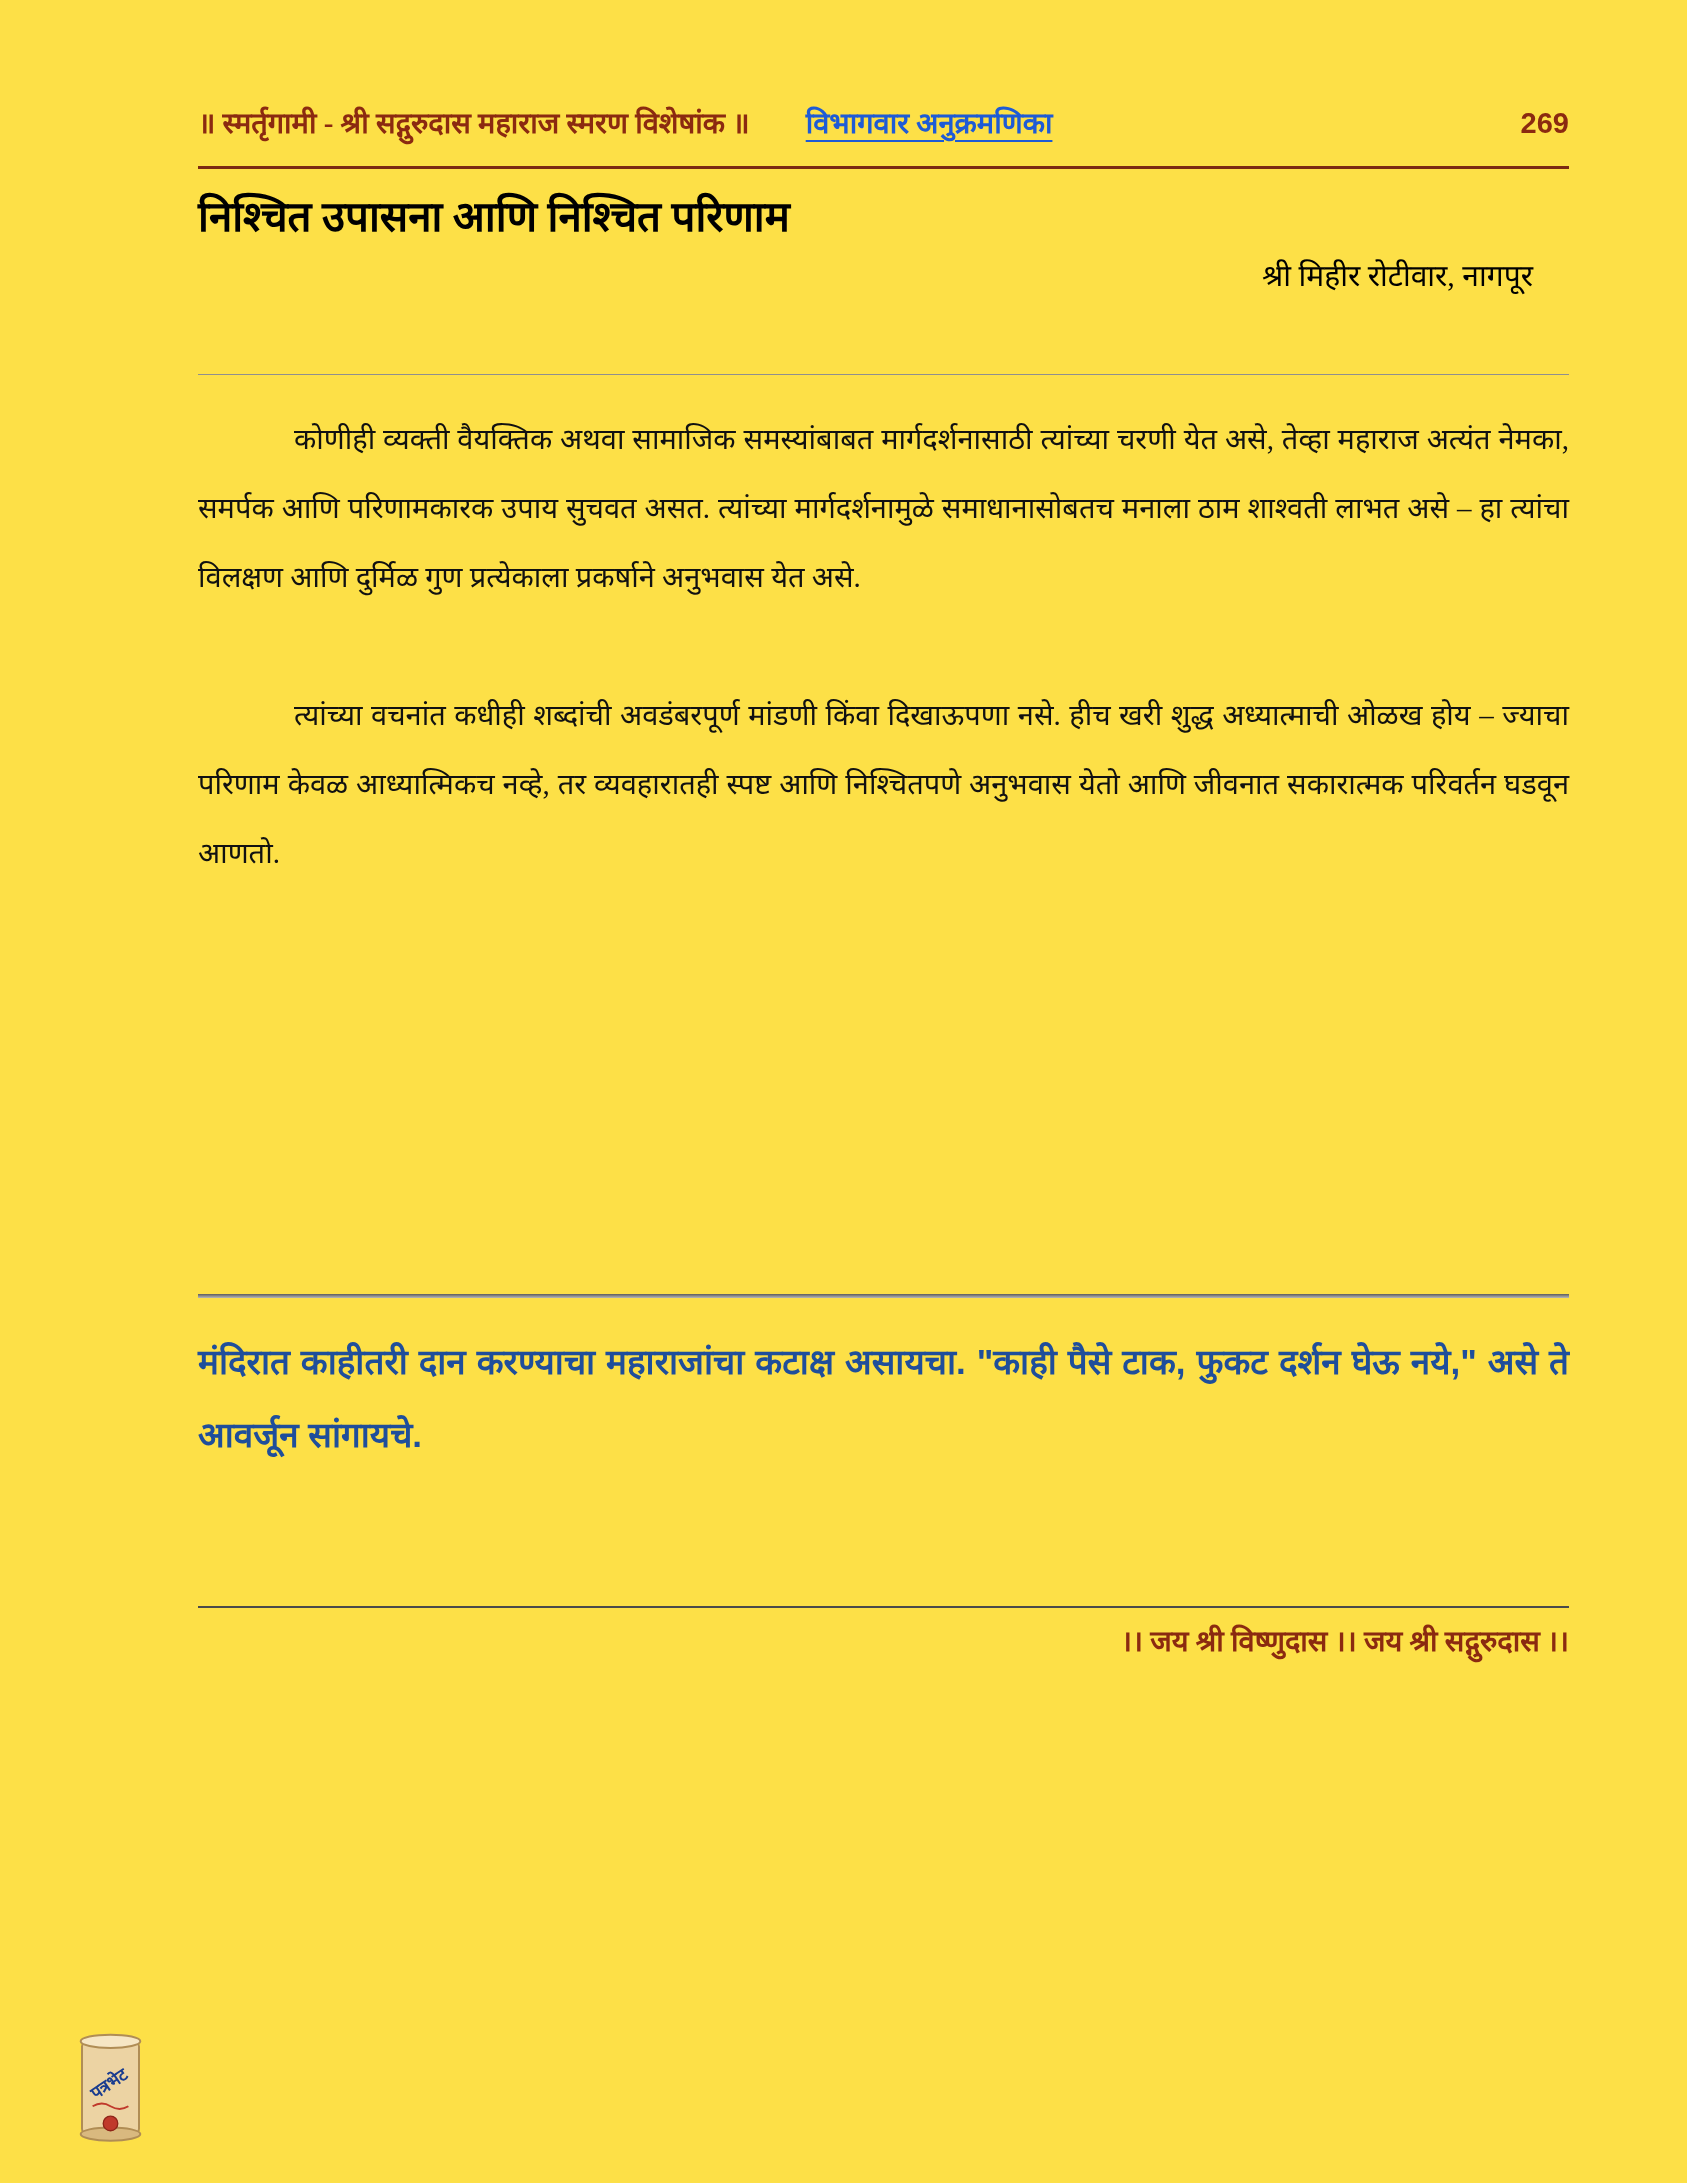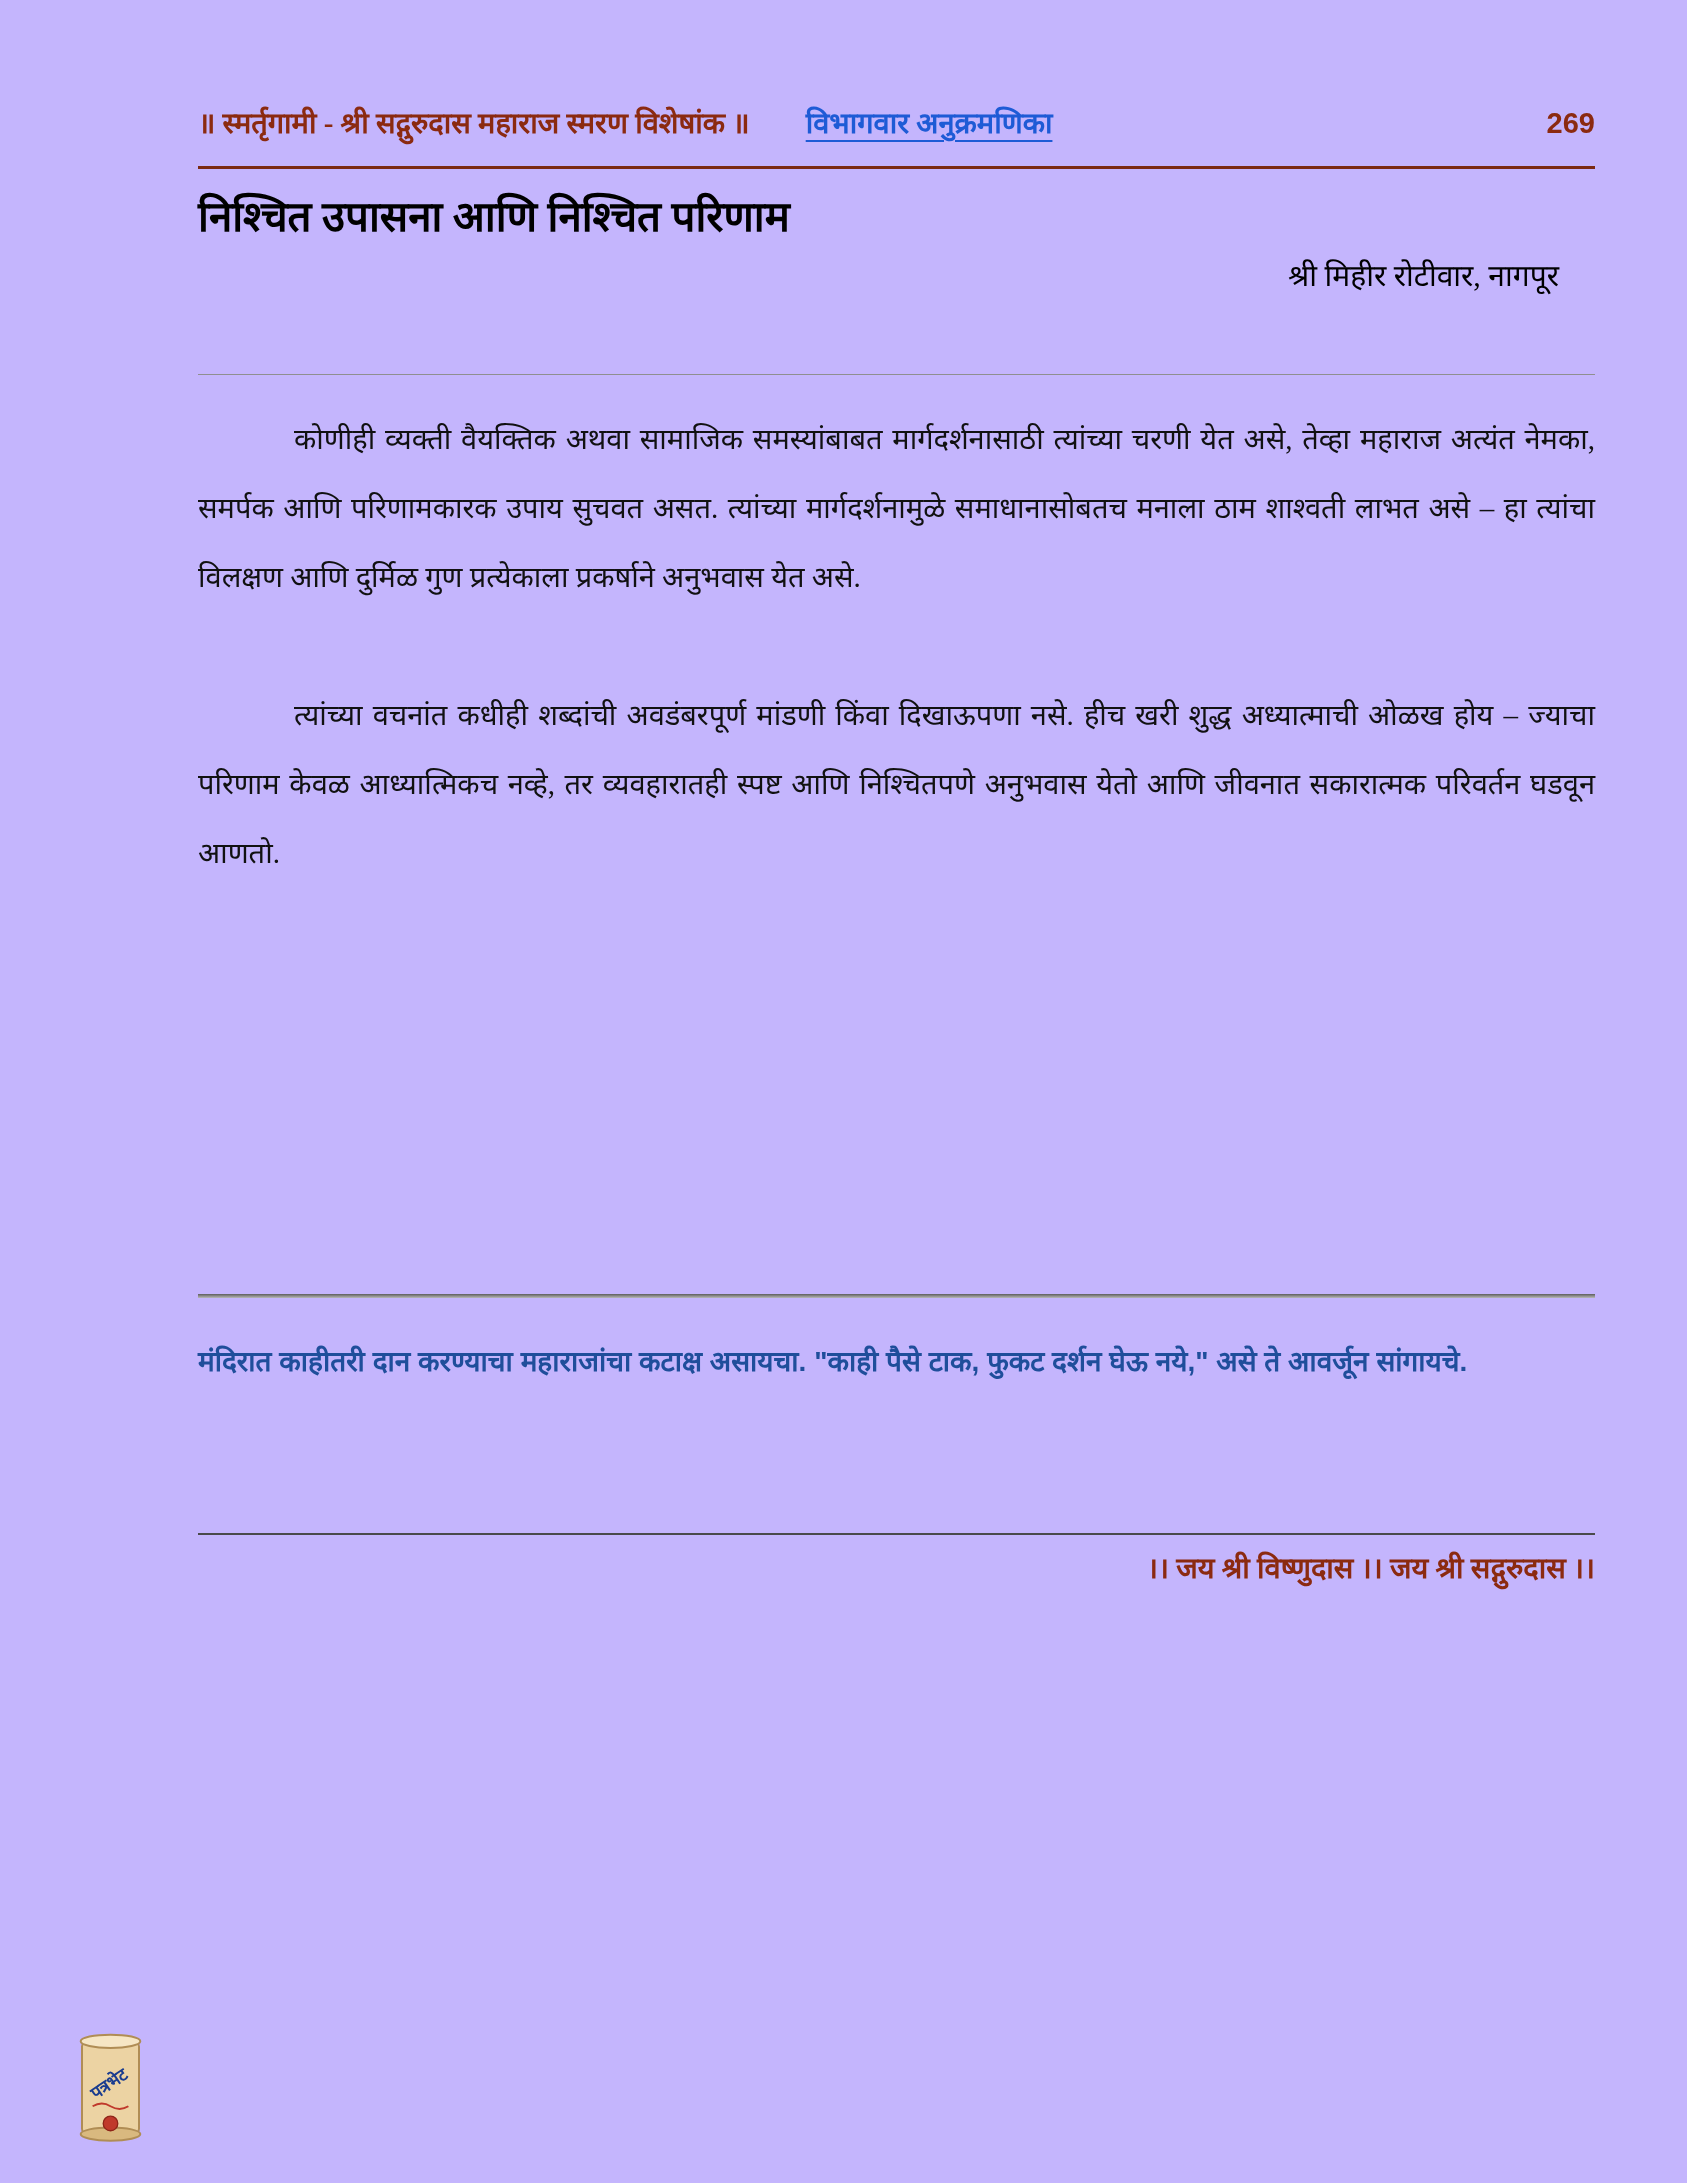--- a/index.html
+++ b/index.html
@@ -1,21 +1,21 @@
 <!DOCTYPE html>
 <html style="font-size:10.6px"><head>
 <meta charset="utf-8">
 <style>
   * { margin:0; padding:0; box-sizing:border-box; }
   html,body { background:#ffffff; }
   .page {
     position:relative;
     width:1687px; height:2183px;
-    background:#c4b5fd;
-    padding:103px 92px 0 198px;
+    background:#fde047;
+    padding:103px 118px 0 198px;
     font-family:"Liberation Serif", serif;
     color:#111;
     overflow:hidden;
   }
   .header {
     display:flex; align-items:baseline; justify-content:space-between;
     font-size:29px; font-weight:bold; line-height:41px;
   }
   .header-left { display:flex; align-items:baseline; gap:56px; }
   .journal { color:#8b2a10; }
@@ -31,21 +31,21 @@
   }
   .byline { text-align:right; font-size:30px; margin-top:9.3px; padding-right:36px; color:#000; }
   .thin-rule { border:none; border-top:1.3px solid #8f8f8f; margin-top:79px; }
   .body { margin-top:30px; font-size:29px; line-height:69px; text-align:justify; }
   .body p { text-indent:96px; margin-bottom:69px; }
   .mid-rule {
     height:4.6px; margin-top:406px;
     background:linear-gradient(#5d5d5d,#b9b9b9);
   }
   .callout {
-    margin-top:26.5px; font-size:28px; font-weight:bold; color:#1f4e9b;
+    margin-top:26.5px; font-size:35px; font-weight:bold; color:#1f4e9b;
     line-height:73px; text-align:justify;
     font-family:"Liberation Sans", sans-serif;
   }
   .footer-rule { border:none; border-top:2px solid #4a4a4a; margin-top:135px; }
   .footer {
     text-align:right; color:#8b2a10; font-weight:bold; font-size:29px;
     margin-top:13px; line-height:41px;
   }
   .logo { position:absolute; left:74px; top:2032px; width:73px; height:116px; }
 </style>

